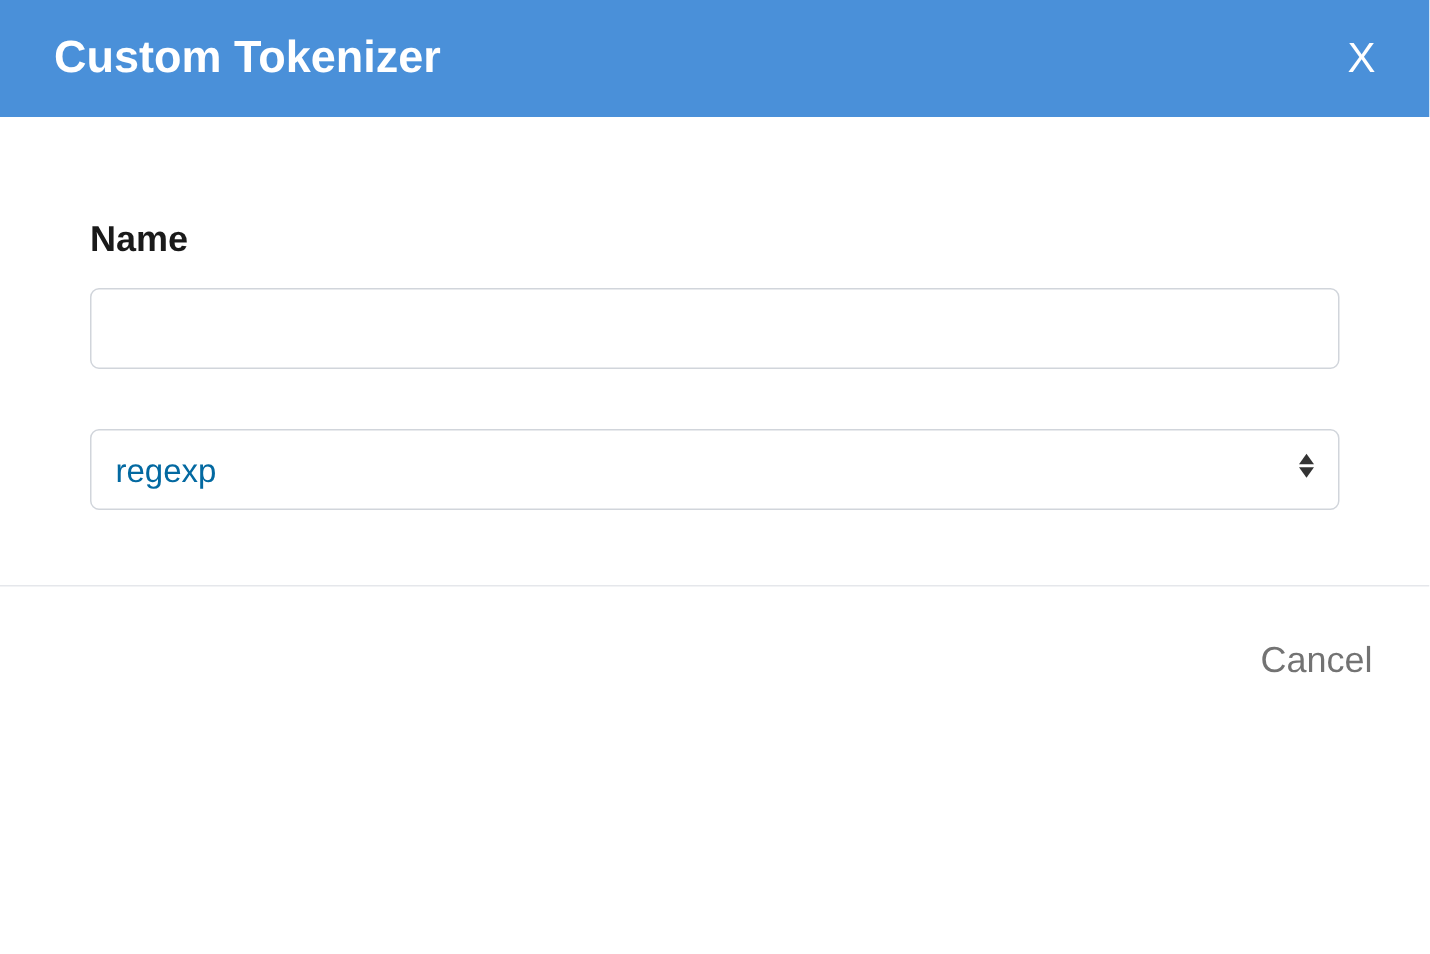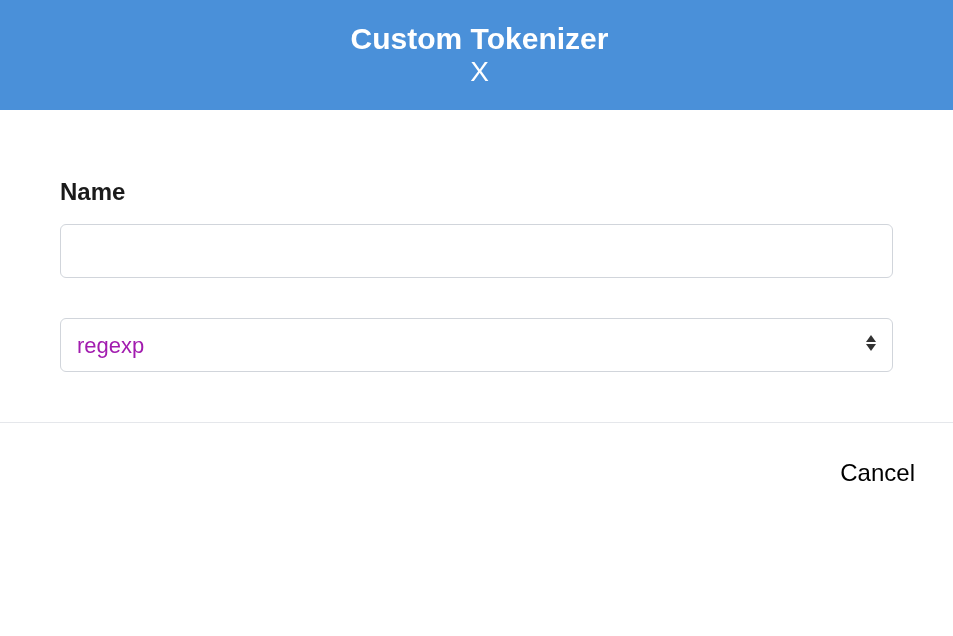--- a/index.html
+++ b/index.html
@@ -13,21 +13,20 @@
       width: 953px;
       height: 636px;
     }
     .modal-header {
       background: #4a90d9;
       color: #ffffff;
       padding: 22px 30px 22px 36px;
       display: flex;
       justify-content: space-between;
       align-items: center;
-      flex-direction: column;
     }
     .modal-title {
       font-size: 30px;
       font-weight: 600;
     }
     .close-btn {
       color: #ffffff;
       font-size: 28px;
       font-weight: 300;
       cursor: pointer;
@@ -74,41 +73,41 @@
       border: 1px solid #d1d5db;
       border-radius: 6px;
       padding: 10px 40px 10px 16px;
       font-size: 22px;
       font-family: inherit;
       background: #ffffff;
       outline: none;
       appearance: none;
       -webkit-appearance: none;
       cursor: pointer;
-      color: #a21caf;
+      color: #0369a1;
     }
     .select-arrows {
       position: absolute;
       right: 16px;
       top: 50%;
       transform: translateY(-50%);
       pointer-events: none;
     }
     .modal-footer {
       border-top: 1px solid #e5e7eb;
       padding: 24px 30px;
       display: flex;
       justify-content: flex-end;
       align-items: center;
       gap: 38px;
     }
     .btn-cancel {
       background: none;
       border: none;
-      color: #000000;
+      color: #737373;
       font-size: 24px;
       cursor: pointer;
       font-family: inherit;
       padding: 12px 8px;
     }
     .btn-save {
       background: #4a90d9;
       color: #ffffff;
       border: none;
       border-radius: 4px;

